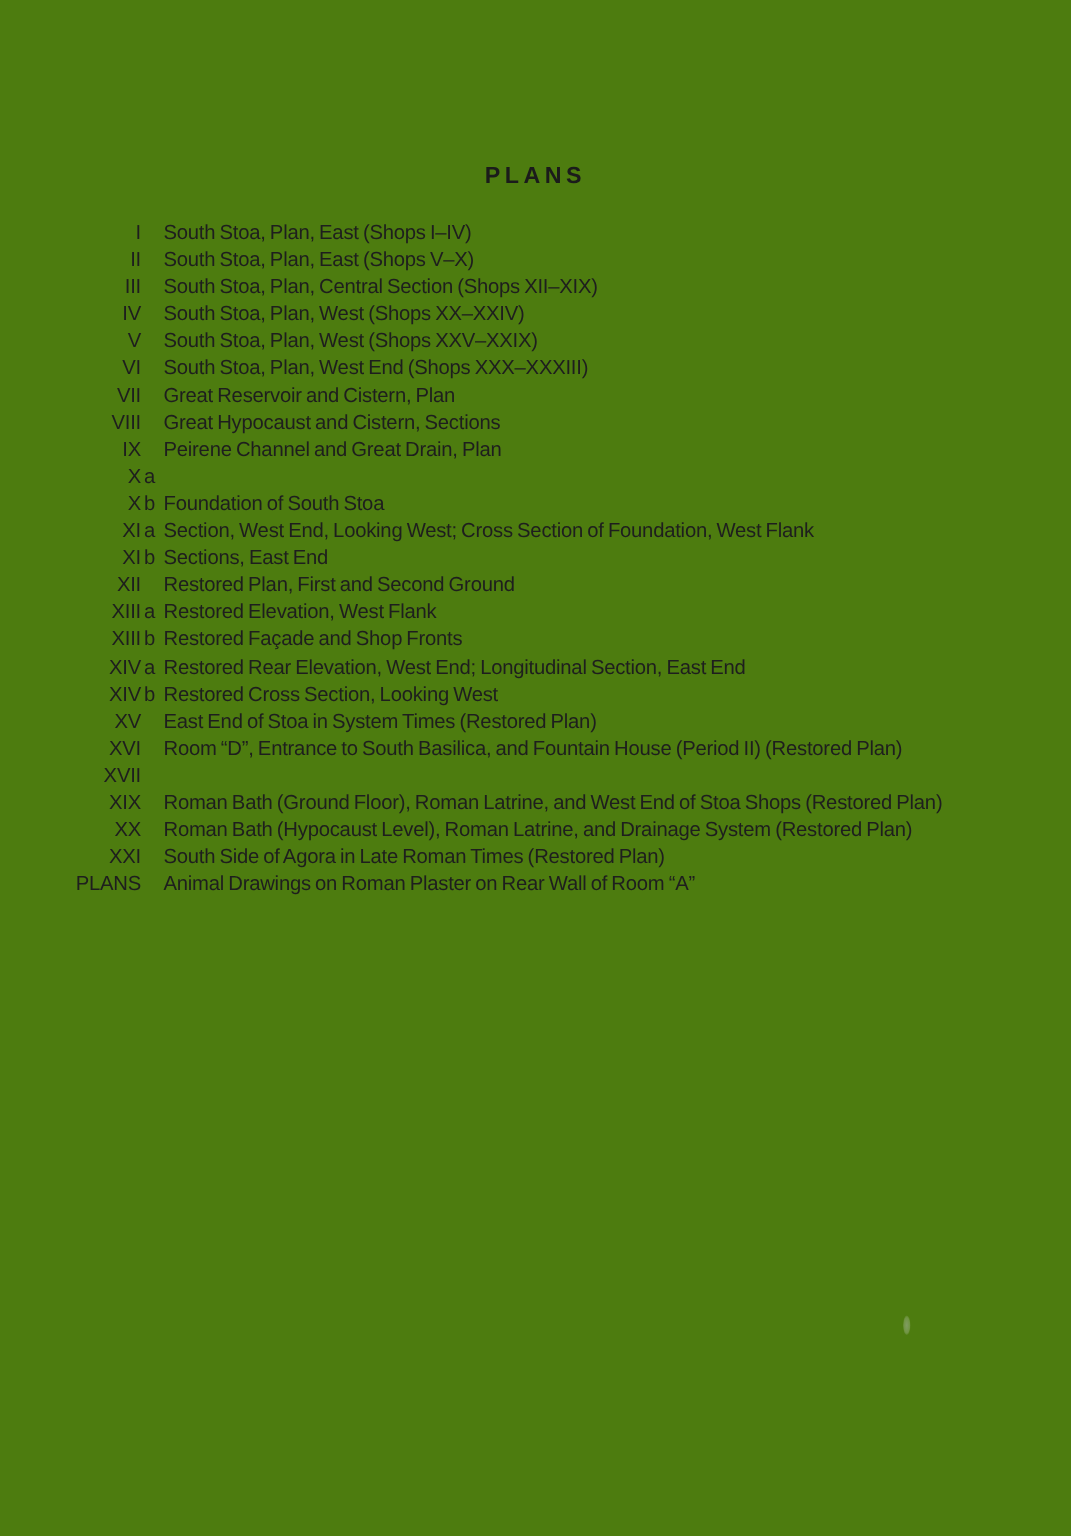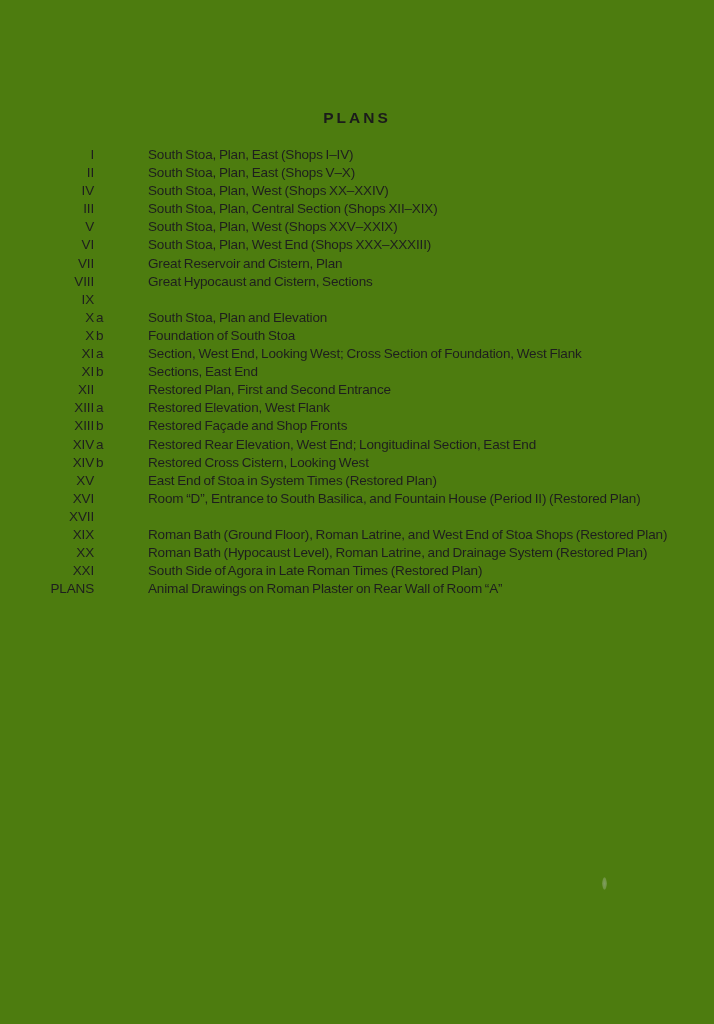--- a/index.html
+++ b/index.html
@@ -47,21 +47,20 @@
     flex: none;
   }
   .suffix {
     width: 13px;
     padding-left: 2px;
     text-align: left;
     flex: none;
   }
   .desc {
     flex: none;
-    margin-left: 39px;
   }
   .smudge {
     position: absolute;
     left: 602px;
     top: 877px;
     width: 5px;
     height: 13px;
     background: radial-gradient(ellipse at center, rgba(190,195,200,0.45) 0%, rgba(220,223,226,0.25) 55%, rgba(255,255,255,0) 80%);
     border-radius: 50%;
   }
@@ -80,32 +79,32 @@
     <span class="desc">South Stoa, Plan, East (Shops I–IV)</span>
   </div>
 
   <div class="row">
     <span class="numeral">II</span>
     <span class="suffix"></span>
     <span class="desc">South Stoa, Plan, East (Shops V–X)</span>
   </div>
 
   <div class="row">
+    <span class="numeral">III</span>
+    <span class="suffix"></span>
+    <span class="desc">South Stoa, Plan, Central Section (Shops XII–XIX)</span>
+  </div>
+
+  <div class="row">
     <span class="numeral">IV</span>
     <span class="suffix"></span>
     <span class="desc">South Stoa, Plan, West (Shops XX–XXIV)</span>
   </div>
 
   <div class="row">
-    <span class="numeral">III</span>
-    <span class="suffix"></span>
-    <span class="desc">South Stoa, Plan, Central Section (Shops XII–XIX)</span>
-  </div>
-
-  <div class="row">
     <span class="numeral">V</span>
     <span class="suffix"></span>
     <span class="desc">South Stoa, Plan, West (Shops XXV–XXIX)</span>
   </div>
 
   <div class="row">
     <span class="numeral">VI</span>
     <span class="suffix"></span>
     <span class="desc">South Stoa, Plan, West End (Shops XXX–XXXIII)</span>
   </div>
@@ -118,26 +117,26 @@
 
   <div class="row">
     <span class="numeral">VIII</span>
     <span class="suffix"></span>
     <span class="desc">Great Hypocaust and Cistern, Sections</span>
   </div>
 
   <div class="row">
     <span class="numeral">IX</span>
     <span class="suffix"></span>
+    <span class="desc">Peirene Channel and Great Drain, Plan</span>
   </div>
 
   <div class="row">
     <span class="numeral">X</span>
     <span class="suffix">a</span>
-    <span class="desc">South Stoa, Plan and Elevation</span>
   </div>
 
   <div class="row">
     <span class="numeral">X</span>
     <span class="suffix">b</span>
     <span class="desc">Foundation of South Stoa</span>
   </div>
 
   <div class="row">
     <span class="numeral">XI</span>
@@ -147,21 +146,21 @@
 
   <div class="row">
     <span class="numeral">XI</span>
     <span class="suffix">b</span>
     <span class="desc">Sections, East End</span>
   </div>
 
   <div class="row">
     <span class="numeral">XII</span>
     <span class="suffix"></span>
-    <span class="desc">Restored Plan, First and Second Entrance</span>
+    <span class="desc">Restored Plan, First and Second Ground</span>
   </div>
 
   <div class="row">
     <span class="numeral">XIII</span>
     <span class="suffix">a</span>
     <span class="desc">Restored Elevation, West Flank</span>
   </div>
 
   <div class="row">
     <span class="numeral">XIII</span>
@@ -171,21 +170,21 @@
 
   <div class="row">
     <span class="numeral">XIV</span>
     <span class="suffix">a</span>
     <span class="desc">Restored Rear Elevation, West End; Longitudinal Section, East End</span>
   </div>
 
   <div class="row">
     <span class="numeral">XIV</span>
     <span class="suffix">b</span>
-    <span class="desc">Restored Cross Cistern, Looking West</span>
+    <span class="desc">Restored Cross Section, Looking West</span>
   </div>
 
   <div class="row">
     <span class="numeral">XV</span>
     <span class="suffix"></span>
     <span class="desc">East End of Stoa in System Times (Restored Plan)</span>
   </div>
 
   <div class="row">
     <span class="numeral">XVI</span>

